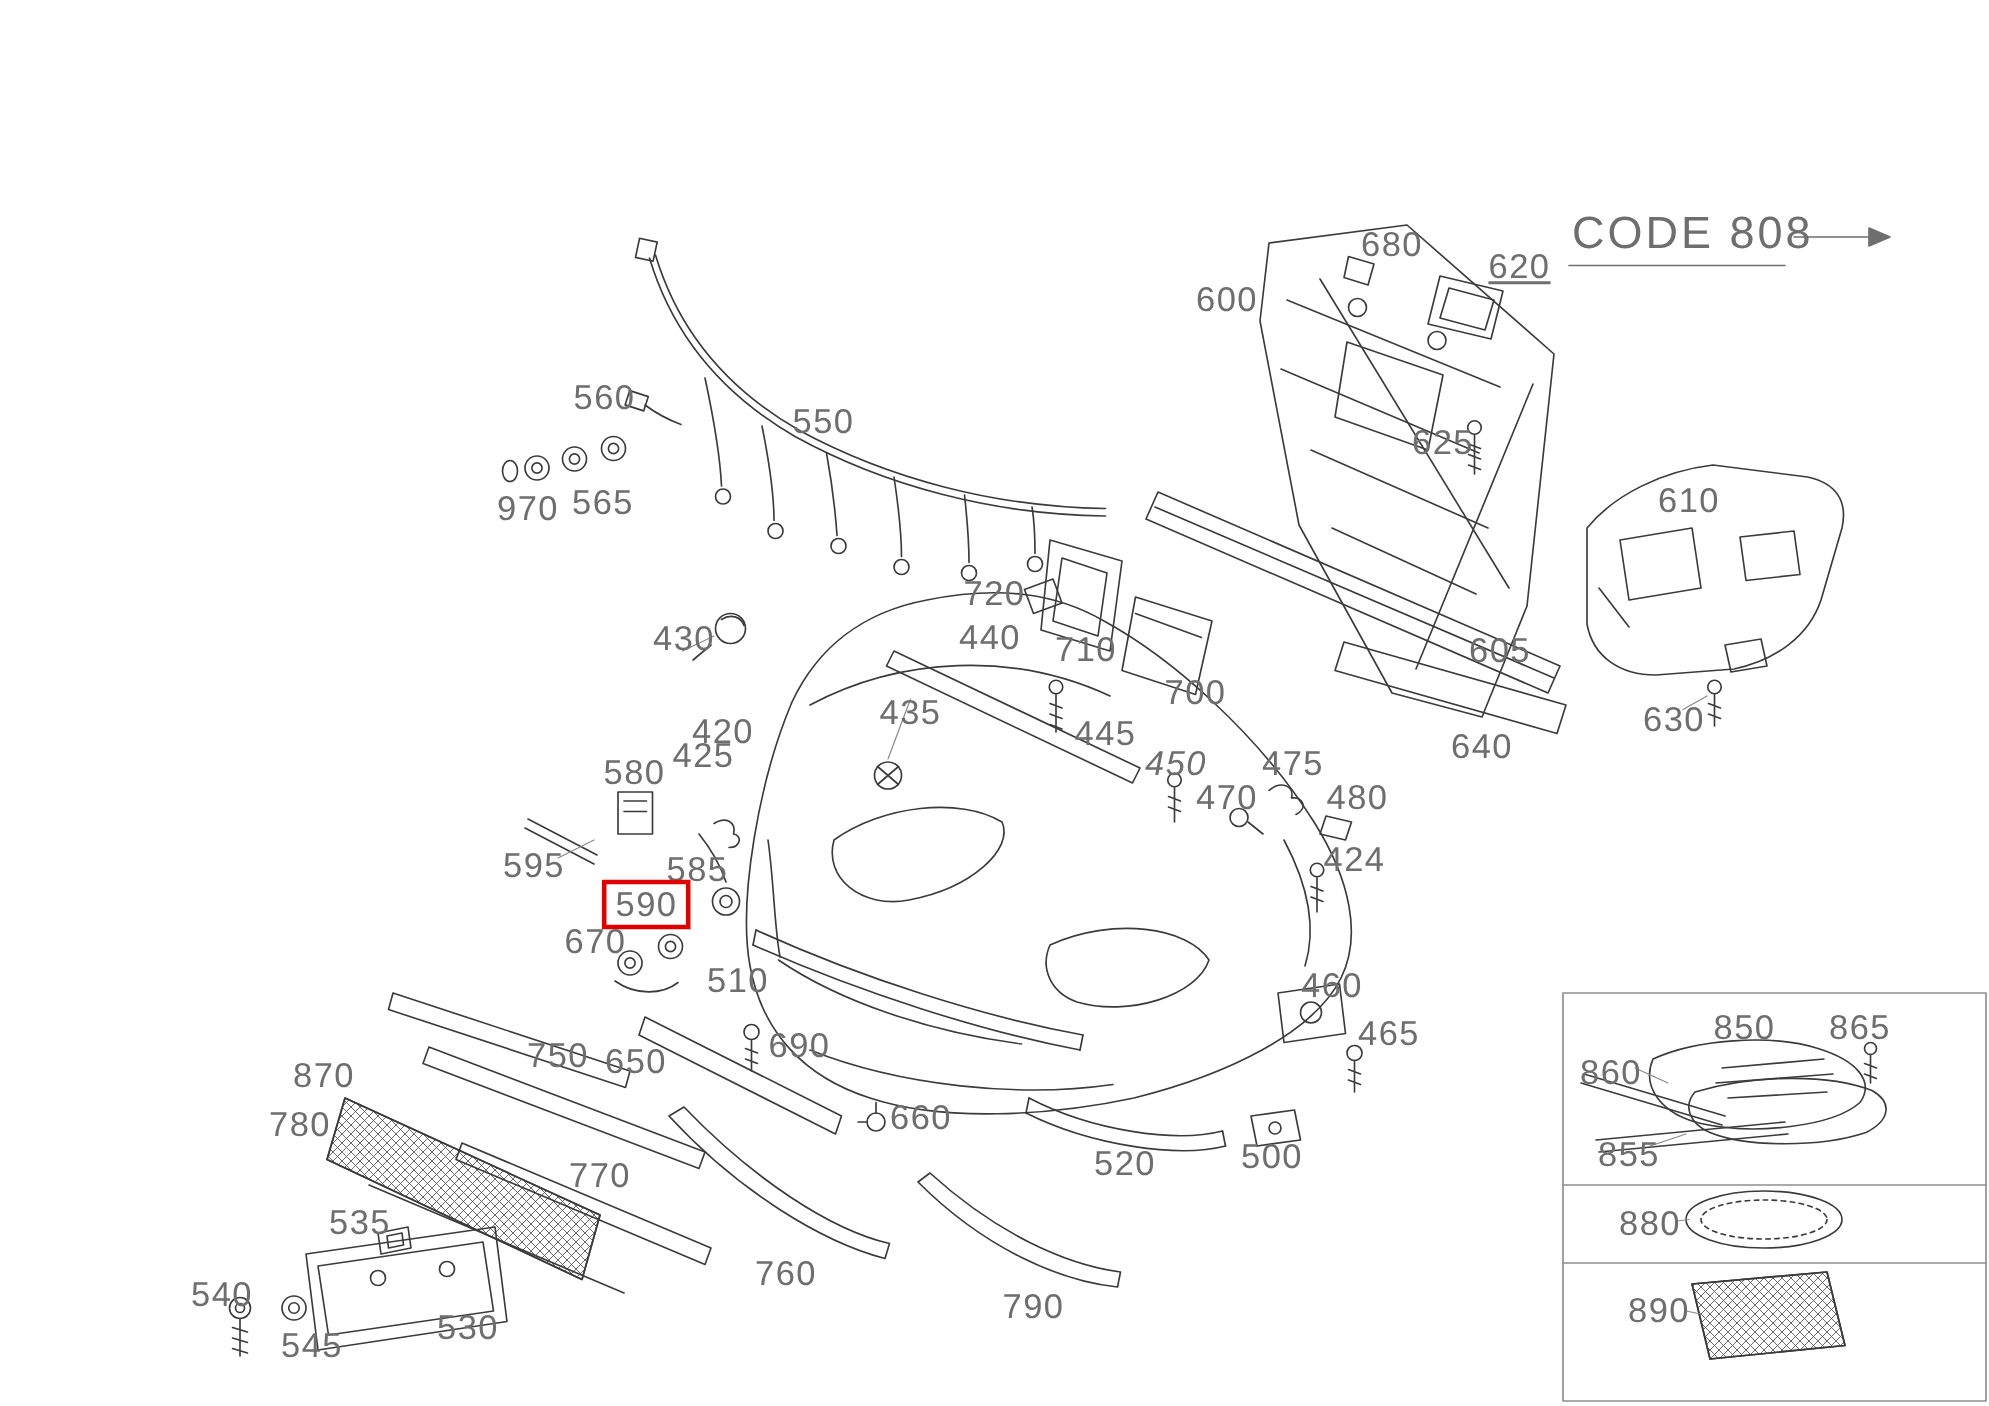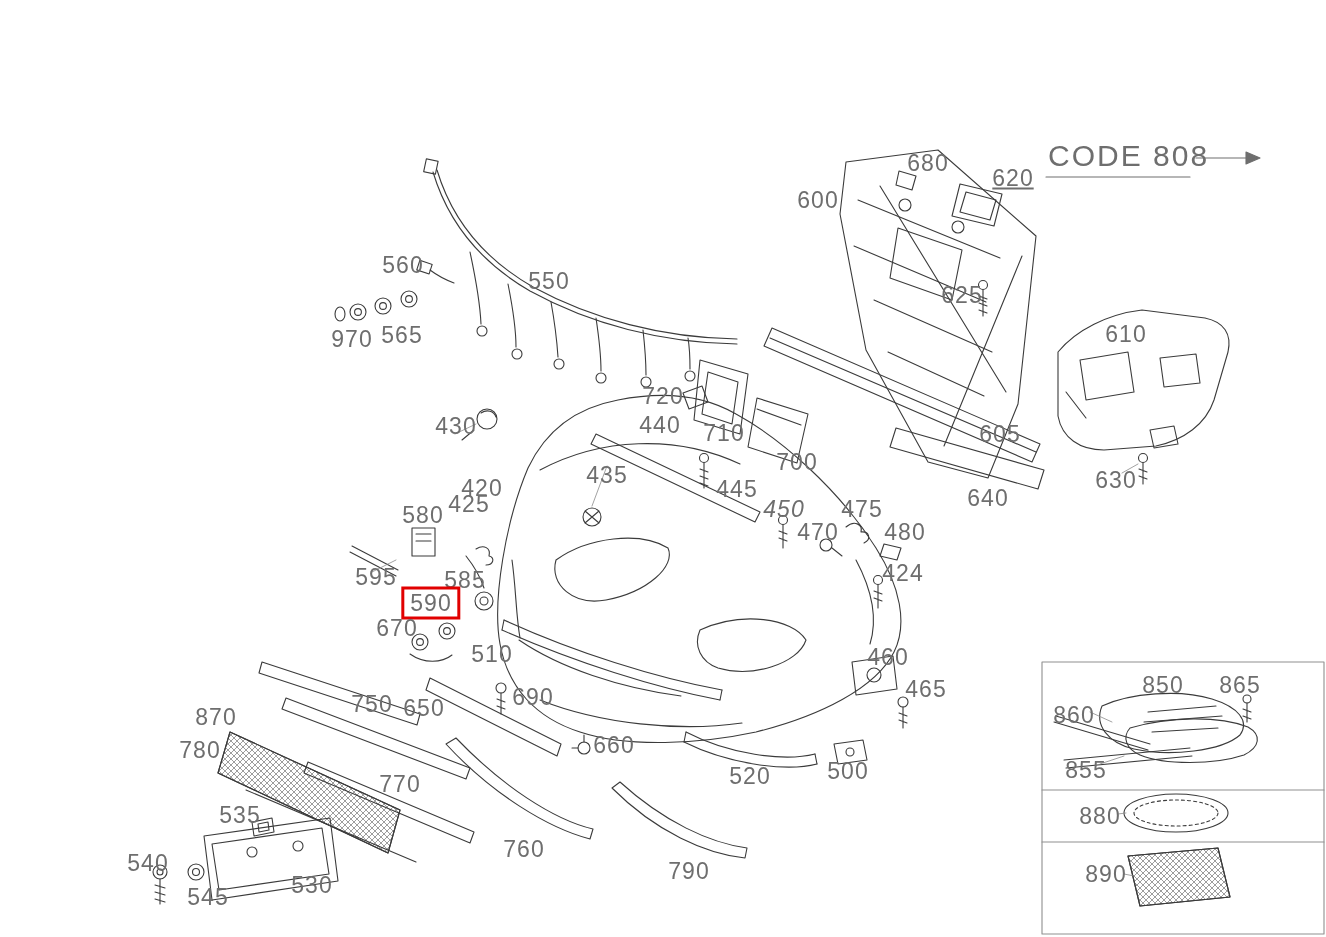--- a/index.html
+++ b/index.html
@@ -293,21 +293,21 @@
       <div class="part-label" style="left: 737px; top: 489px;">445</div>
       <div class="part-label" style="left: 784px; top: 509px; font-style: italic;">450</div>
       <div class="part-label" style="left: 862px; top: 509px;">475</div>
       <div class="part-label" style="left: 818px; top: 532px;">470</div>
       <div class="part-label" style="left: 905px; top: 532px;">480</div>
       <div class="part-label" style="left: 1116px; top: 480px;">630</div>
       <div class="part-label" style="left: 988px; top: 498px;">640</div>
       <div class="part-label" style="left: 423px; top: 515px;">580</div>
       <div class="part-label" style="left: 469px; top: 504px;">425</div>
       <div class="part-label" style="left: 903px; top: 573px;">424</div>
-      <div class="part-label" style="left: 356px; top: 577px; margin-left: 20px;">595</div>
+      <div class="part-label" style="left: 356px; top: 577px;">595</div>
       <div class="part-label" style="left: 465px; top: 580px;">585</div>
       <div class="part-label highlight" style="left: 431px; top: 603px;">590</div>
       <div class="part-label" style="left: 397px; top: 628px; text-align: right;">670</div>
       <div class="part-label" style="left: 492px; top: 654px;">510</div>
       <div class="part-label" style="left: 888px; top: 657px;">460</div>
       <div class="part-label" style="left: 926px; top: 689px;">465</div>
       <div class="part-label" style="left: 533px; top: 697px;">690</div>
       <div class="part-label" style="left: 372px; top: 704px;">750</div>
       <div class="part-label" style="left: 424px; top: 708px;">650</div>
       <div class="part-label" style="left: 216px; top: 717px;">870</div>

